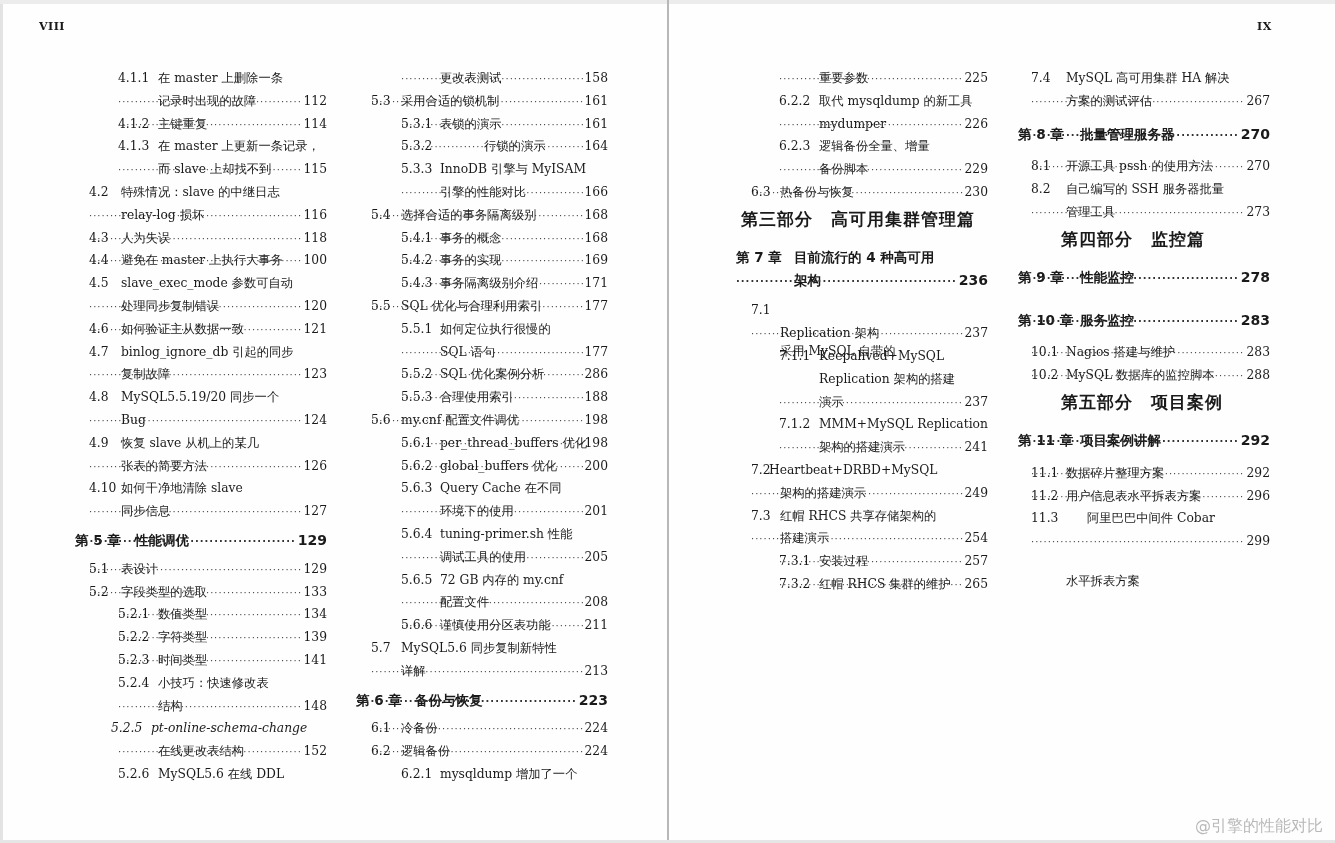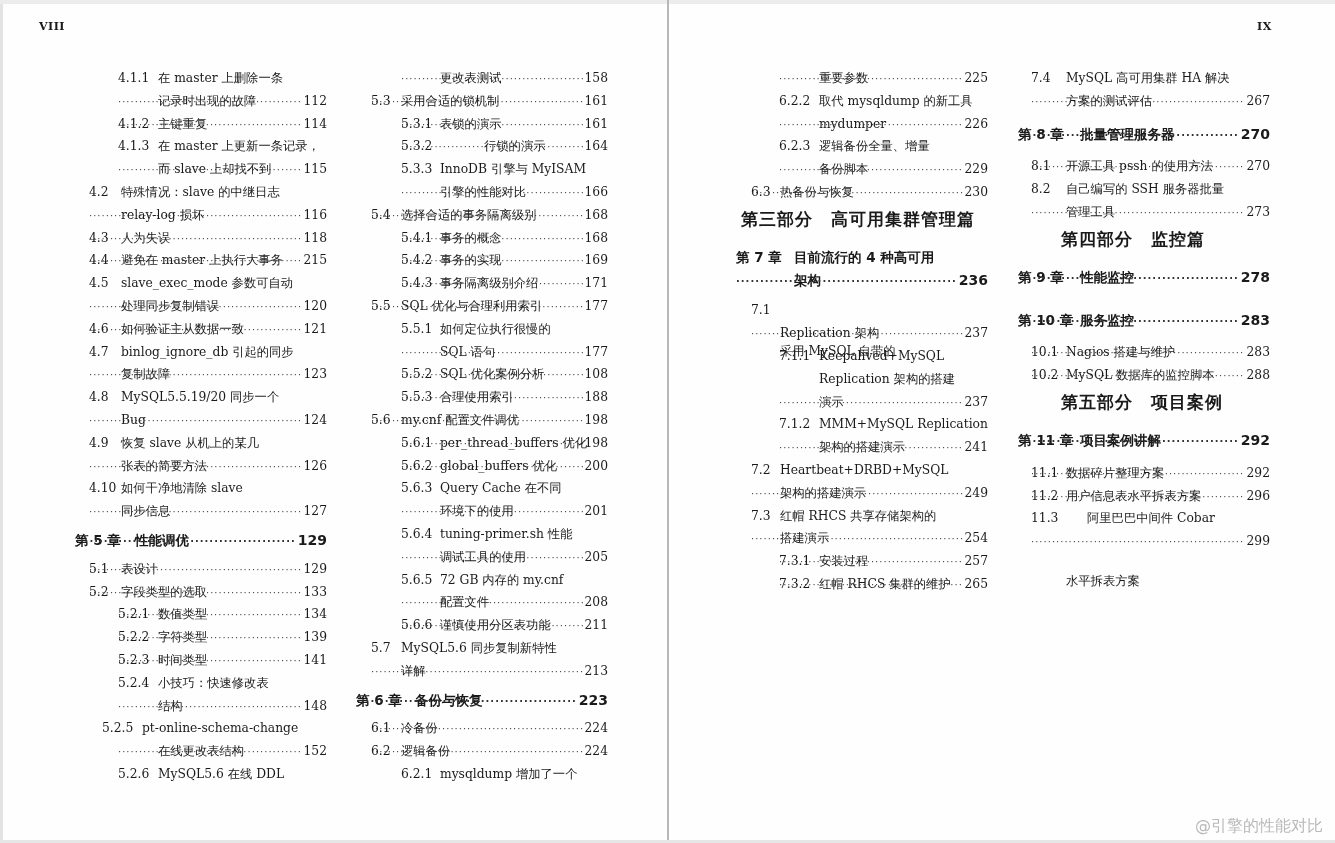--- a/index.html
+++ b/index.html
@@ -83,21 +83,21 @@
         <span class="lead" style="left: 0px;">
           <span class="dots">················································································</span>
           <span class="pg">118</span>
         </span>
       </div>
       <div class="line" style="left: 86px; top: 245.4px; width: 238px;">
         <span class="num">4.4</span>
         <span class="txt" style="left: 32px;">避免在 master 上执行大事务</span>
         <span class="lead" style="left: 0px;">
           <span class="dots">················································································</span>
-          <span class="pg">215</span>
+          <span class="pg">100</span>
         </span>
       </div>
       <div class="line" style="left: 86px; top: 268.2px; width: 238px;">
         <span class="num">4.5</span>
         <span class="txt" style="left: 32px;">slave_exec_mode 参数可自动</span>
       </div>
       <div class="line" style="left: 86px; top: 291px; width: 238px;">
         <span class="txt" style="left: 32px;">处理同步复制错误</span>
         <span class="lead" style="left: 0px;">
           <span class="dots">················································································</span>
@@ -208,21 +208,21 @@
         <span class="num">5.2.4</span>
         <span class="txt" style="left: 40px; text-align: center;">小技巧：快速修改表</span>
       </div>
       <div class="line" style="left: 115px; top: 690.6px; width: 209px;">
         <span class="txt" style="left: 40px;">结构</span>
         <span class="lead" style="left: 0px;">
           <span class="dots">················································································</span>
           <span class="pg">148</span>
         </span>
       </div>
-      <div class="line" style="left: 99px; top: 713.4px; width: 209px;">
+      <div class="line" style="left: 108px; top: 713.4px; width: 209px; font-style: italic;">
         <span class="num">5.2.5</span>
         <span class="txt" style="left: 40px;">pt-online-schema-change</span>
       </div>
       <div class="line" style="left: 115px; top: 736.2px; width: 209px;">
         <span class="txt" style="left: 40px;">在线更改表结构</span>
         <span class="lead" style="left: 0px;">
           <span class="dots">················································································</span>
           <span class="pg">152</span>
         </span>
       </div>
@@ -323,21 +323,21 @@
         <span class="lead" style="left: 0px;">
           <span class="dots">················································································</span>
           <span class="pg">177</span>
         </span>
       </div>
       <div class="line" style="left: 398px; top: 359.4px; width: 207px;">
         <span class="num">5.5.2</span>
         <span class="txt" style="left: 39px;">SQL 优化案例分析</span>
         <span class="lead" style="left: 0px;">
           <span class="dots">················································································</span>
-          <span class="pg">108</span>
+          <span class="pg">286</span>
         </span>
       </div>
       <div class="line" style="left: 398px; top: 382.2px; width: 207px;">
         <span class="num">5.5.3</span>
         <span class="txt" style="left: 39px;">合理使用索引</span>
         <span class="lead" style="left: 0px;">
           <span class="dots">················································································</span>
           <span class="pg">188</span>
         </span>
       </div>
@@ -533,21 +533,21 @@
       </div>
       <div class="line" style="left: 110px; top: 432.2px; width: 209px;">
         <span class="txt" style="left: 40px;">架构的搭建演示</span>
         <span class="lead" style="left: 0px;">
           <span class="dots">················································································</span>
           <span class="pg">241</span>
         </span>
       </div>
       <div class="line" style="left: 82px; top: 455px; width: 237px;">
         <span class="num">7.2</span>
-        <span class="txt" style="left: 29px;">Heartbeat+DRBD+MySQL</span>
+        <span class="txt" style="left: 18px;">Heartbeat+DRBD+MySQL</span>
       </div>
       <div class="line" style="left: 82px; top: 477.8px; width: 237px;">
         <span class="txt" style="left: 29px;">架构的搭建演示</span>
         <span class="lead" style="left: 0px;">
           <span class="dots">················································································</span>
           <span class="pg">249</span>
         </span>
       </div>
       <div class="line" style="left: 82px; top: 500.6px; width: 237px;">
         <span class="num">7.3</span>

